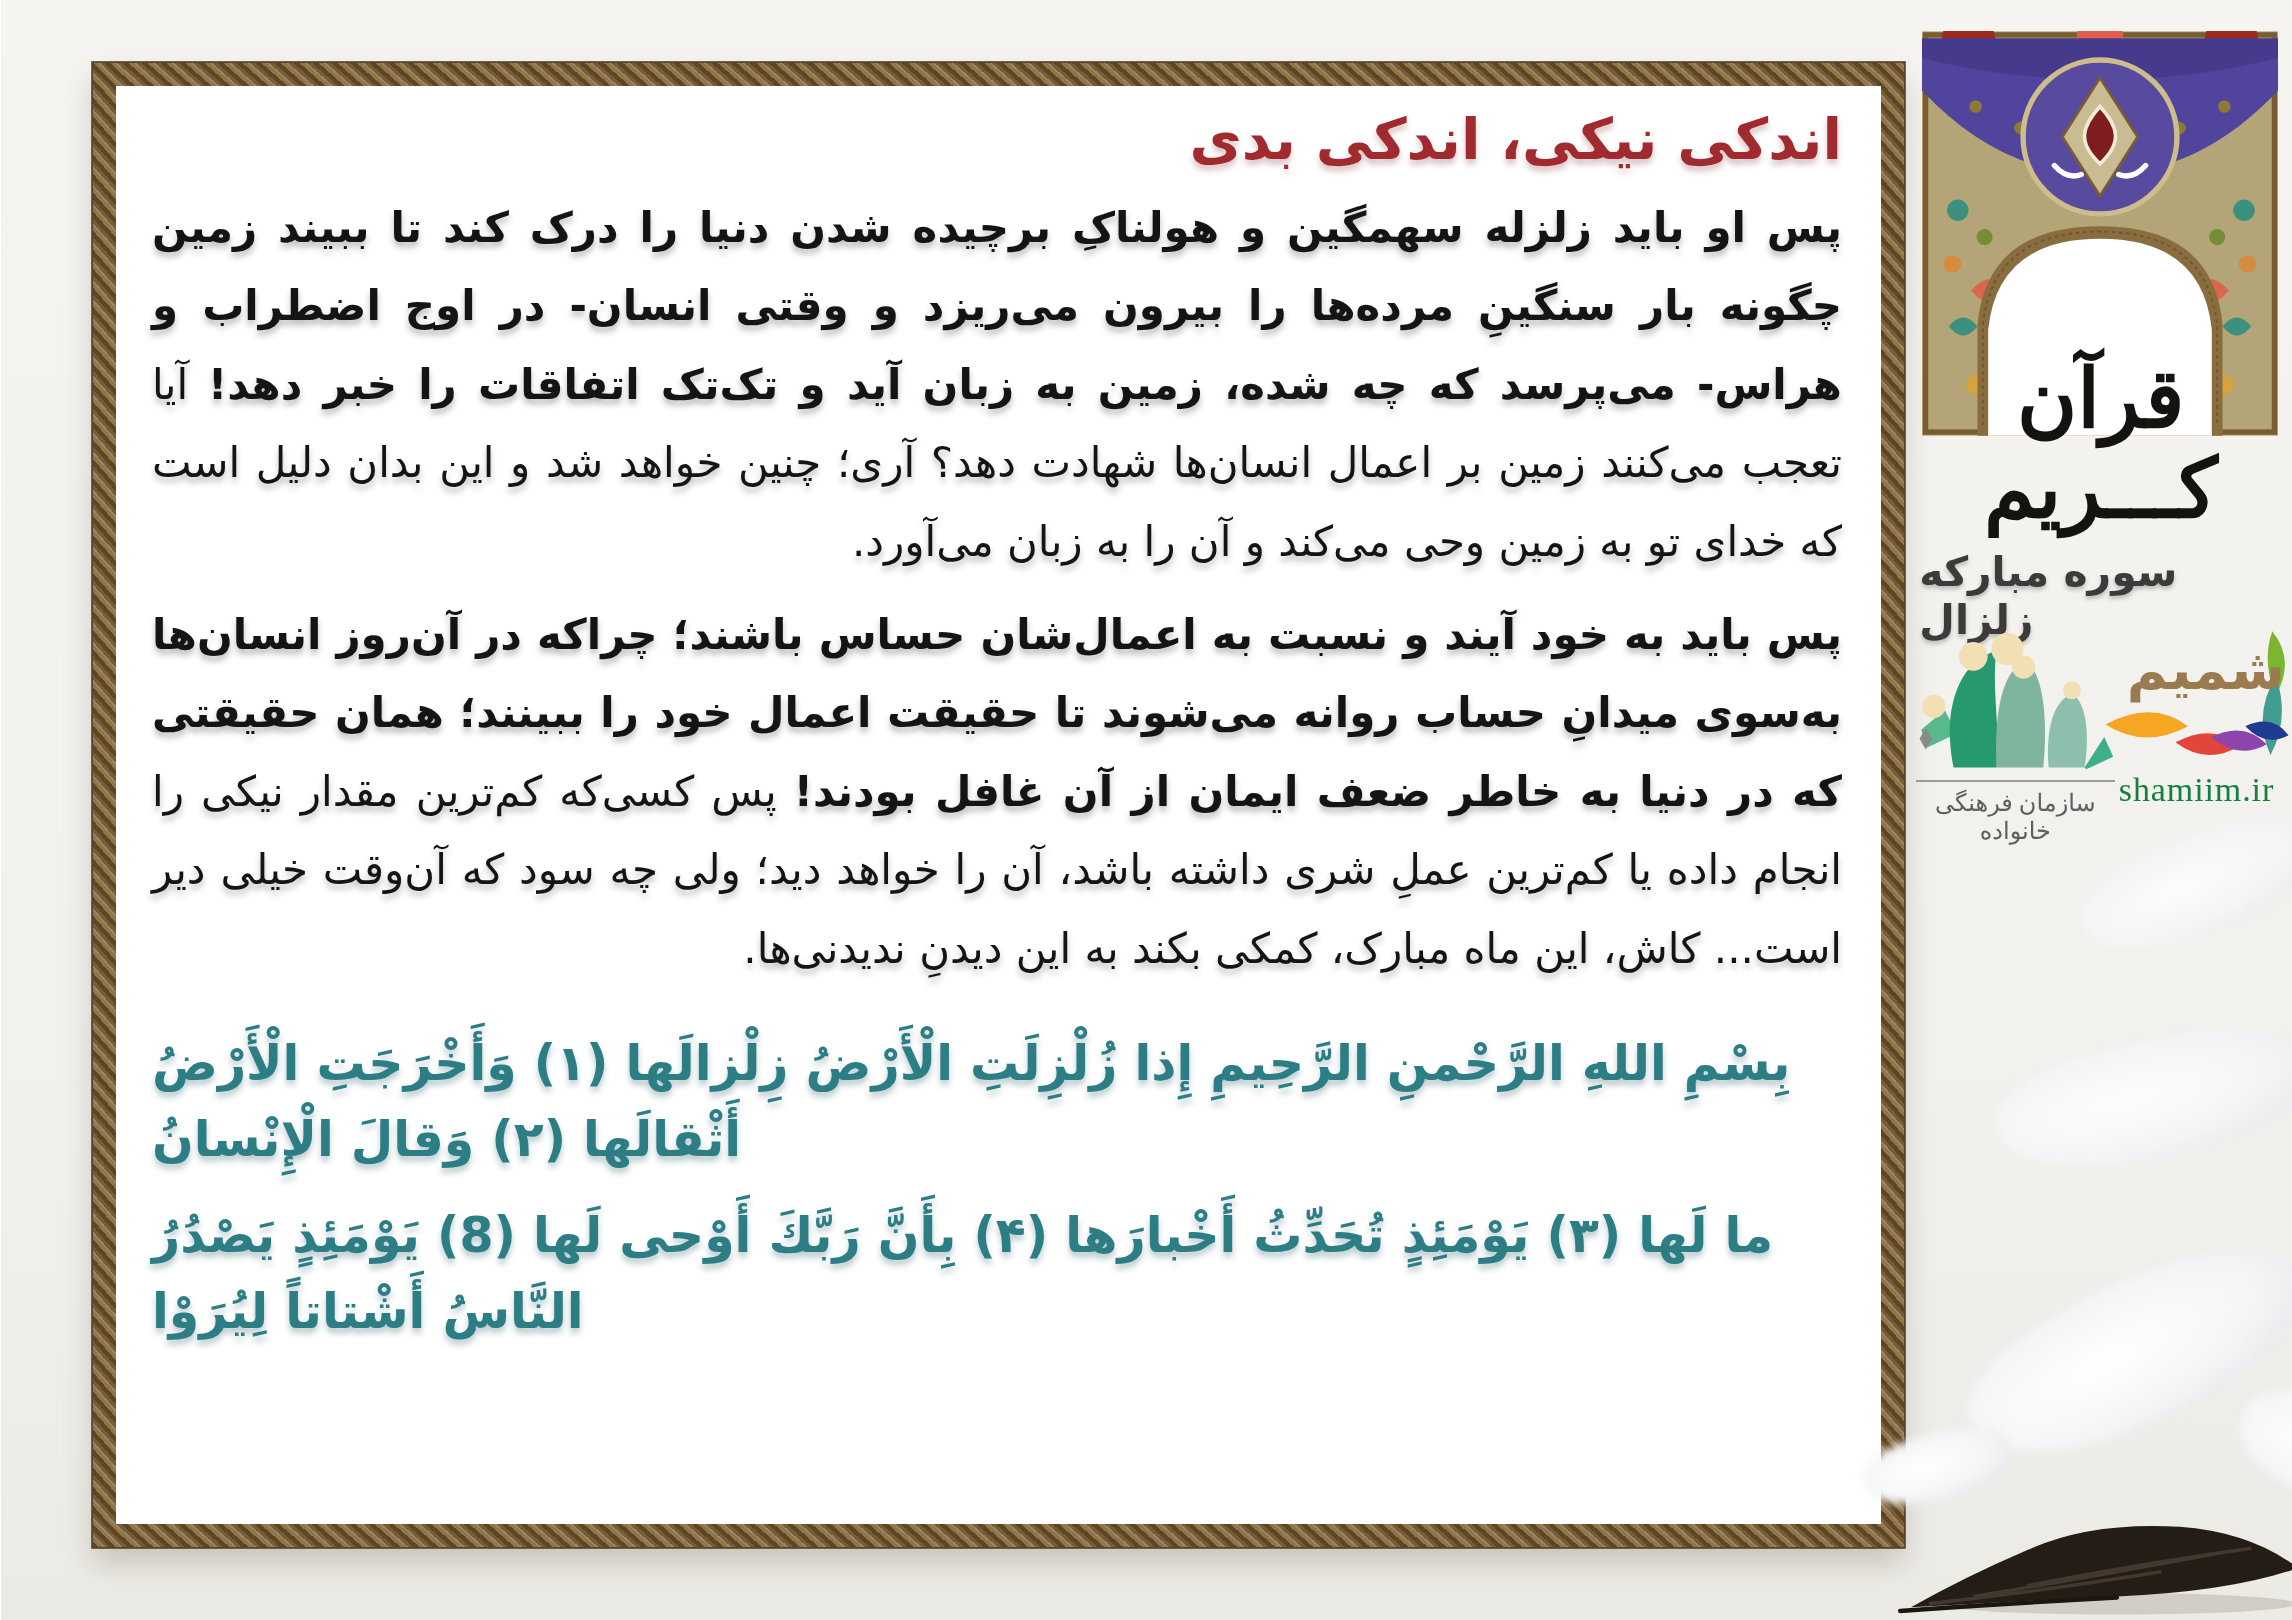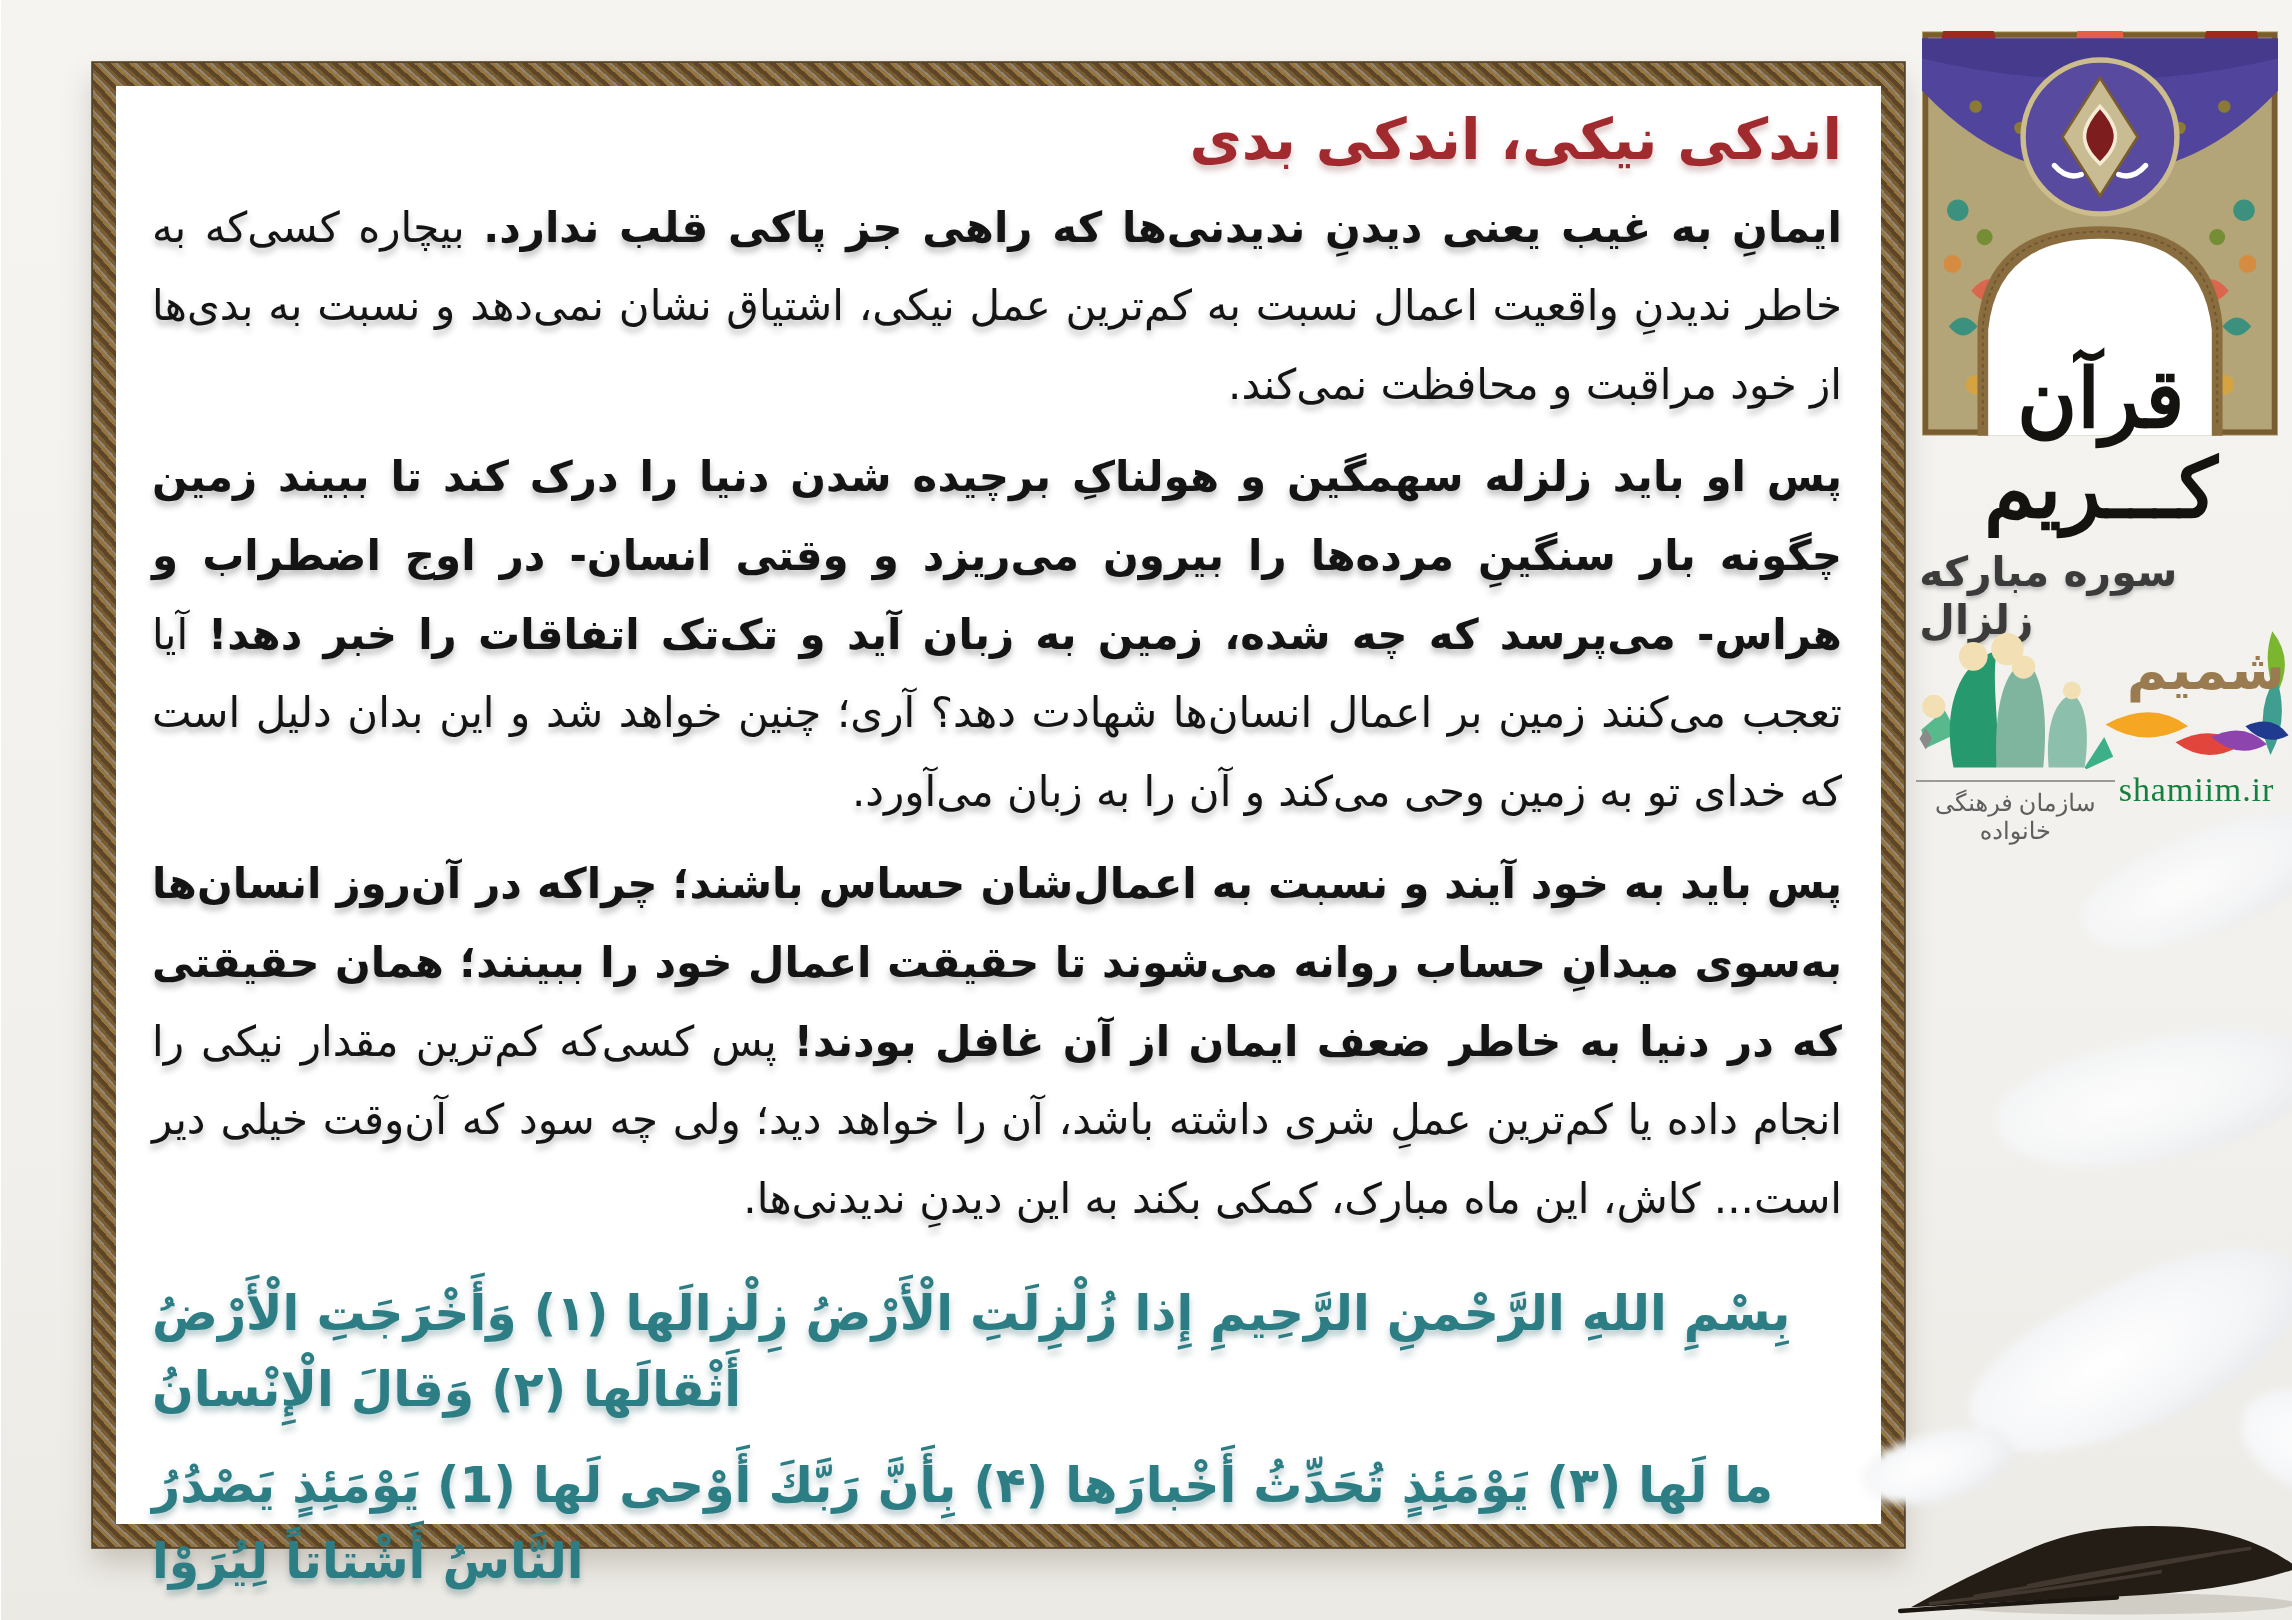--- a/index.html
+++ b/index.html
@@ -85,28 +85,27 @@
 <div class="canvas">
 
   <div class="feather-w" style="left:1281px;top:1227px;width:134px;height:215px;transform:rotate(38deg);opacity:.45;"></div>
 
   <div class="frame">
     <div class="frame-inner">
 
       <h1 class="page-title">اندکی نیکی، اندکی بدی</h1>
 
       <div class="body-text">
-        <p><b>ایمانِ به غیب یعنی دیدنِ ندیدنی‌ها که راهی جز پاکی قلب ندارد.</b><span> بیچاره کسی‌که به خاطر ندیدنِ واقعیت اعمال نسبت به کم‌ترین عمل نیکی، اشتیاق نشان نمی‌دهد و نسبت به بدی‌ها از خود مراقبت و محافظت نمی‌کند.</span></p>
         <p><b>پس او باید زلزله سهمگین و هولناکِ برچیده شدن دنیا را درک کند تا ببیند زمین چگونه بار سنگینِ مرده‌ها را بیرون می‌ریزد و وقتی انسان- در اوج اضطراب و هراس- می‌پرسد که چه شده، زمین به زبان آید و تک‌تک اتفاقات را خبر دهد!</b><span> آیا تعجب می‌کنند زمین بر اعمال انسان‌ها شهادت دهد؟ آری؛ چنین خواهد شد و این بدان دلیل است که خدای تو به زمین وحی می‌کند و آن را به زبان می‌آورد.</span></p>
         <p><b>پس باید به خود آیند و نسبت به اعمال‌شان حساس باشند؛ چراکه در آن‌روز انسان‌ها به‌سوی میدانِ حساب روانه می‌شوند تا حقیقت اعمال خود را ببینند؛ همان حقیقتی که در دنیا به خاطر ضعف ایمان از آن غافل بودند!</b><span> پس کسی‌که کم‌ترین مقدار نیکی را انجام داده یا کم‌ترین عملِ شری داشته باشد، آن را خواهد دید؛ ولی چه سود که آن‌وقت خیلی دیر است... کاش، این ماه مبارک، کمکی بکند به این دیدنِ ندیدنی‌ها.</span></p>
       </div>
 
       <div class="quran">
         <div class="qline">بِسْمِ اللهِ الرَّحْمنِ الرَّحِيمِ إِذا زُلْزِلَتِ الْأَرْضُ زِلْزالَها (۱) وَأَخْرَجَتِ الْأَرْضُ أَثْقالَها (۲) وَقالَ الْإِنْسانُ</div>
-        <div class="qline">ما لَها (۳) يَوْمَئِذٍ تُحَدِّثُ أَخْبارَها (۴) بِأَنَّ رَبَّكَ أَوْحى لَها (1) يَوْمَئِذٍ يَصْدُرُ النَّاسُ أَشْتاتاً لِيُرَوْا</div>
+        <div class="qline">ما لَها (۳) يَوْمَئِذٍ تُحَدِّثُ أَخْبارَها (۴) بِأَنَّ رَبَّكَ أَوْحى لَها (8) يَوْمَئِذٍ يَصْدُرُ النَّاسُ أَشْتاتاً لِيُرَوْا</div>
 
       </div>
 
     </div>
   </div>
 
   <div class="sidebar">
 
     <svg class="ornament" viewBox="0 0 398 452" xmlns="http://www.w3.org/2000/svg">
       <rect width="398" height="452" fill="#b3a577"></rect>

